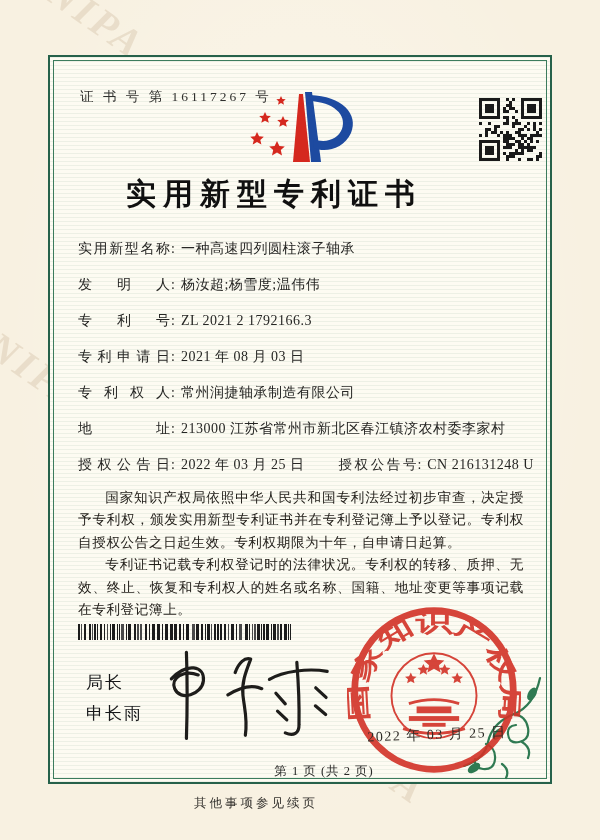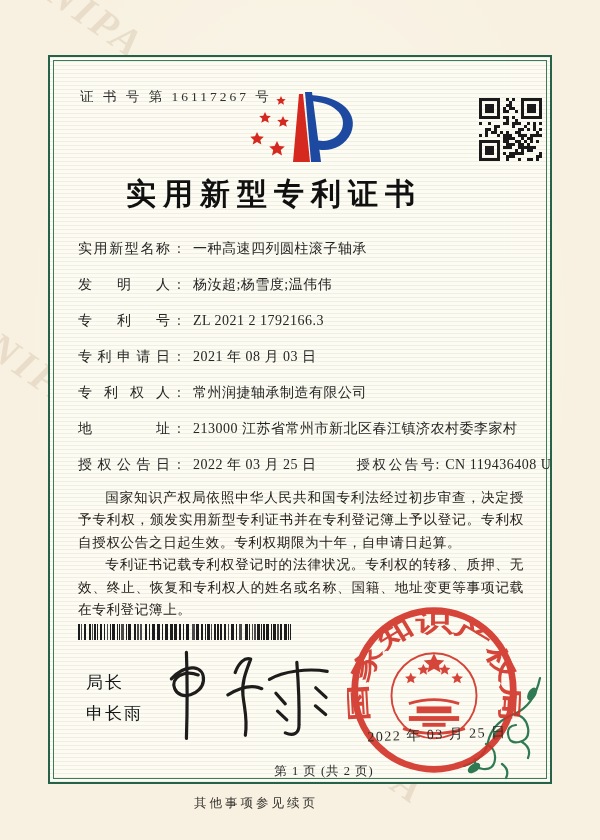--- a/index.html
+++ b/index.html
@@ -43,21 +43,21 @@
   }
   .logo{position:absolute;left:246px;top:88px;}
   .qr{position:absolute;left:479px;top:98px;width:63px;height:63px;}
 
   .title{
     position:absolute;left:0;top:174px;width:548px;text-align:center;
     font-size:30px;font-weight:700;letter-spacing:7px;color:#101010;
   }
 
   .fields{position:absolute;left:78px;top:240px;width:450px;}
-  .frow{position:absolute;left:0;display:flex;align-items:baseline;font-size:14px;color:#262624;gap:6px;}
+  .frow{position:absolute;left:0;display:flex;align-items:baseline;font-size:14px;color:#262624;}
   .flabel{
     display:inline-block;width:92px;
     text-align:justify;text-align-last:justify;
     letter-spacing:0;
   }
   .fcolon{display:inline-block;margin:0 6px 0 1px;}
   .fvalue{letter-spacing:.5px;white-space:nowrap;}
   .grant2{margin-left:34px;display:flex;align-items:baseline;}
   .flabel2{display:inline-block;width:78px;text-align:justify;text-align-last:justify;font-size:13.5px;}
 
@@ -374,21 +374,21 @@
           <span class="fcolon">:</span>
         <span class="fvalue">213000 江苏省常州市新北区春江镇济农村委李家村</span>
       </div>
       <div class="frow" style="top:216px">
         <span class="flabel">授权公告日</span>
           <span class="fcolon">:</span>
         <span class="fvalue">2022 年 03 月 25 日</span>
         <span class="grant2">
           <span class="flabel2">授权公告号</span>
             <span class="fcolon">:</span>
-          <span class="fvalue">CN 119436408 U</span>
+          <span class="fvalue">CN 216131248 U</span>
         </span>
       </div>
     </div>
 
     <div class="paras">
       <p>国家知识产权局依照中华人民共和国专利法经过初步审查，决定授予专利权，颁发实用新型专利证书并在专利登记簿上予以登记。专利权自授权公告之日起生效。专利权期限为十年，自申请日起算。</p>
       <p>专利证书记载专利权登记时的法律状况。专利权的转移、质押、无效、终止、恢复和专利权人的姓名或名称、国籍、地址变更等事项记载在专利登记簿上。</p>
     </div>
 
     <svg class="barcode" id="barcode" viewBox="0 0 218 16" preserveAspectRatio="none" shape-rendering="crispEdges">

